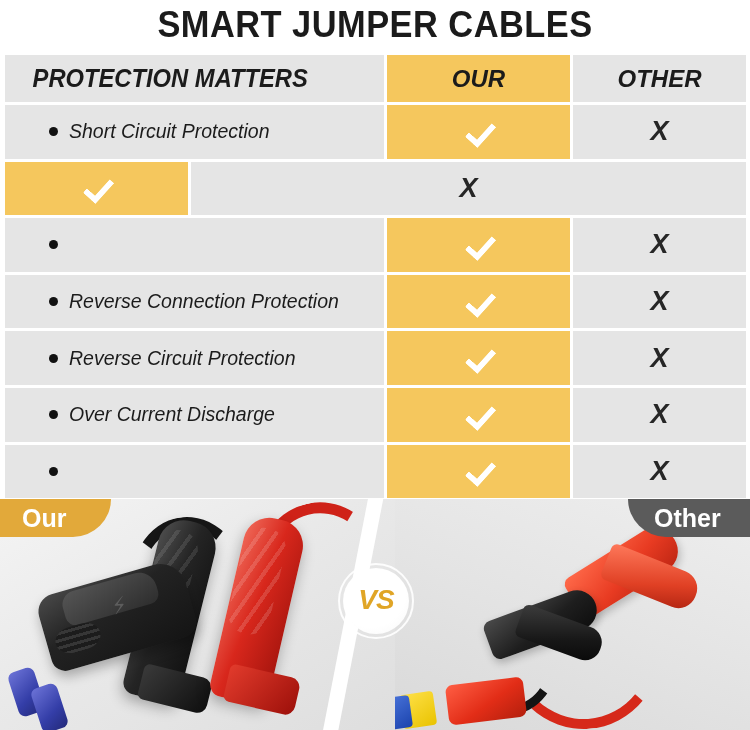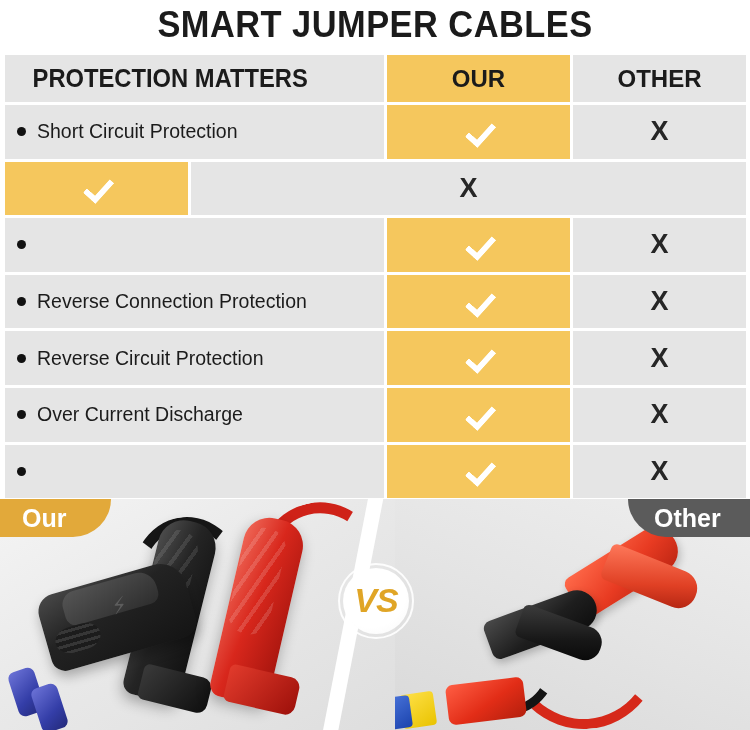--- a/index.html
+++ b/index.html
@@ -20,42 +20,42 @@
     color: #1b1b1b; white-space: nowrap;
     transform: scaleX(0.93); transform-origin: center center;
   }
 
   
   .table {
     position: absolute; left: 5px; top: 55px;
     width: 741px; height: 441px;
     display: flex; flex-direction: column;
   }
-  .row { display: flex; width: 100%; flex: 0 0 auto; }
+  .row { display: flex; width: 100%; flex: 0 0 auto; font-style: italic; }
   .row.header { height: 47px; margin-bottom: 3px; }
   .row.body   { height: 53.6px; margin-bottom: 3px; }
   .row.body:last-child { margin-bottom: 0; }
 
   .c-feature { width: 379px; margin-right: 3px; background: #e5e5e5;
                display: flex; align-items: center; }
   .c-our     { width: 183px; margin-right: 3px; background: #f5c75d;
                display: flex; align-items: center; justify-content: center; }
   .c-other   { flex: 1 1 auto; background: #e5e5e5;
                display: flex; align-items: center; justify-content: center; }
 
   .hdr-feature-label {
     font-size: 25px; font-weight: 700; color: #1b1b1b;
     padding-left: 29px; letter-spacing: 0px;
     transform: scaleX(0.95); transform-origin: left center;
   }
   .hdr-col-label {
     font-size: 24px; font-weight: 700; color: #1b1b1b; letter-spacing: 0px;
   }
 
-  .feature-cell { display: flex; align-items: center; padding-left: 12px; }
+  .feature-cell { display: flex; align-items: center; padding-left: 44px; }
   .bullet {
     width: 9px; height: 9px; border-radius: 50%;
     background: #111; flex: 0 0 auto; margin-right: 11px;
   }
   .feature-text { font-size: 19.5px; color: #1b1b1b; font-weight: 400; }
 
   
   .check {
     width: 30px; height: 30px; position: relative;
   }
@@ -126,21 +126,21 @@
   .vs-ring {
     position: absolute; inset: 0; border-radius: 50%;
     border: 2px solid rgba(255,255,255,0.9);
   }
   .vs-disc {
     position: absolute; inset: 5px; border-radius: 50%;
     background: radial-gradient(circle at 42% 36%, #ffffff 62%, #f7f7f7 100%);
     display: flex; align-items: center; justify-content: center;
   }
   .vs-text {
-    font-size: 34px; font-weight: 700; color: #e0a526;
+    font-size: 28px; font-weight: 700; color: #e0a526;
     font-style: italic; letter-spacing: -1px; line-height: 1;
     transform: translateY(-1px);
   }
 
   
   .shape { position: absolute; }
 
   .lp-box {
     left: 42px; top: 78px; width: 150px; height: 78px;
     background: linear-gradient(160deg,#4a4a4a 0%,#232323 40%,#141414 100%);

